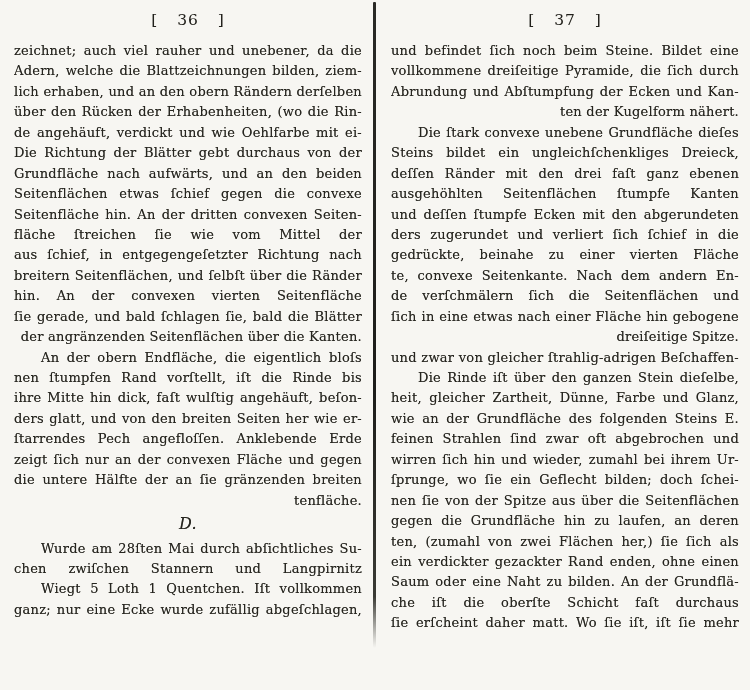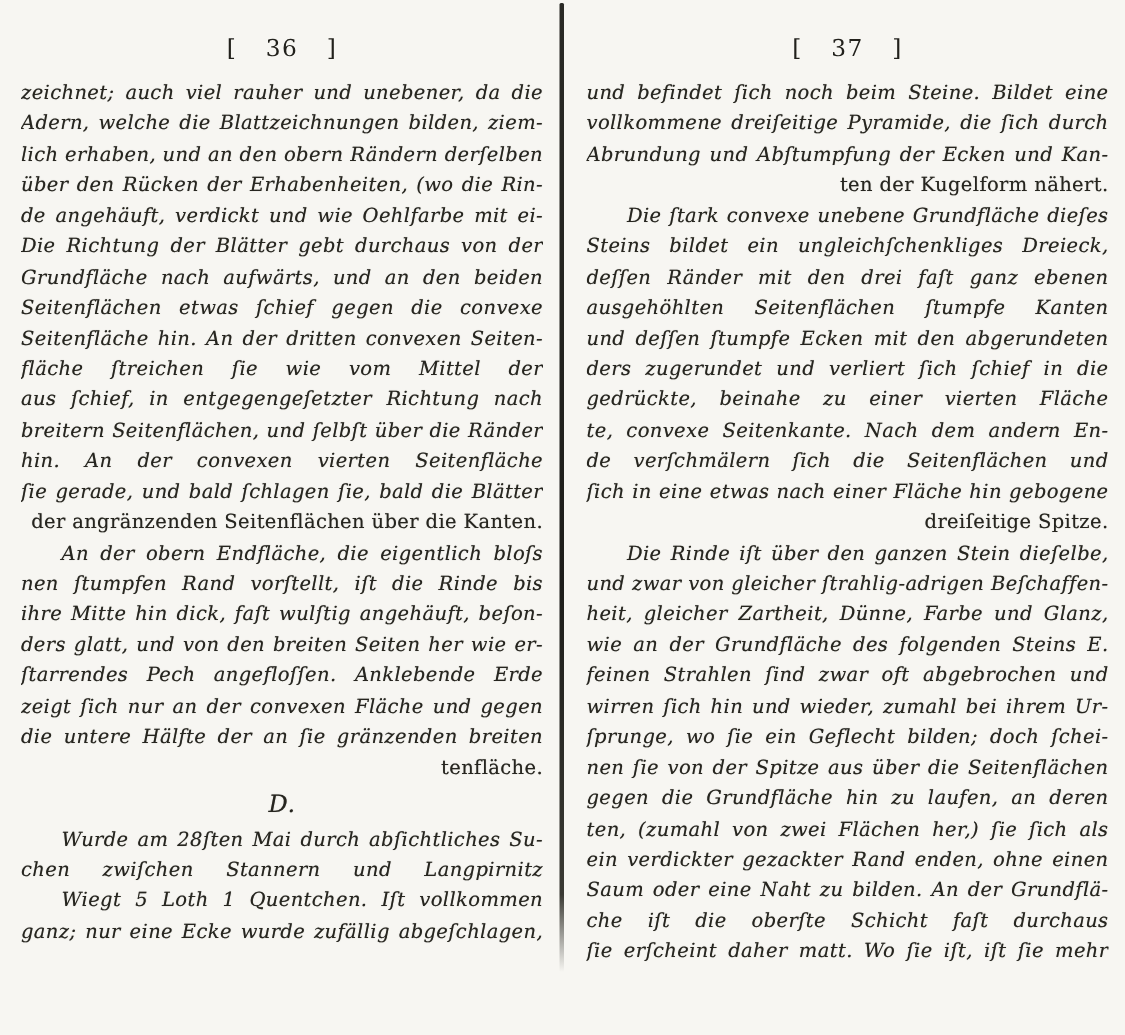--- a/index.html
+++ b/index.html
@@ -15,21 +15,21 @@
     overflow: hidden;
     position: relative;
   }
   .book {
     position: absolute;
     top: 0; left: 0;
     width: 750px; height: 690px;
   }
   .page {
     position: absolute;
-    top: 20px;
+    top: 8px;
   }
   .page-left  { left: 14px;  width: 348px; }
   .page-right { left: 391px; width: 348px; }
   .column-rule {
     position: absolute;
     left: 373px;
     top: 2px;
     width: 3px;
     height: 646px;
     background: linear-gradient(#2a2a26 0%, #1d1d1a 60%, #3a3a34 92%, rgba(58,58,52,0) 100%);
@@ -52,21 +52,20 @@
   .line {
     height: 20.45px;
     line-height: 20.45px;
     overflow: hidden;
     white-space: normal;
     text-shadow: 0 0 0.5px rgba(38,37,31,0.55);
     text-align: right;
   }
   .line.j {
     text-align: justify;
-    font-style: italic;
   }
   .line.j::after {
     content: "";
     display: inline-block;
     width: 100%;
     height: 0;
   }
   .line.indent {
     text-indent: 27px;
   }
@@ -132,22 +131,22 @@
         <div class="line j">Steins bildet ein ungleichſchenkliges Dreieck,</div>
         <div class="line j">deſſen Ränder mit den drei faſt ganz ebenen etwas</div>
         <div class="line j">ausgehöhlten Seitenflächen ſtumpfe Kanten machen,</div>
         <div class="line j">und deſſen ſtumpfe Ecken mit den abgerundeten</div>
         <div class="line j">ders zugerundet und verliert ſich ſchief in die breit</div>
         <div class="line j">gedrückte, beinahe zu einer vierten Fläche geſtalte-</div>
         <div class="line j">te, convexe Seitenkante.  Nach dem andern En-</div>
         <div class="line j">de verſchmälern ſich die Seitenflächen und endigen</div>
         <div class="line j">ſich in eine etwas nach einer Fläche hin gebogene</div>
         <div class="line">dreiſeitige Spitze.</div>
+        <div class="line j">und zwar von gleicher ſtrahlig-adrigen Beſchaffen-</div>
         <div class="line j indent">Die Rinde iſt über den ganzen Stein dieſelbe,</div>
-        <div class="line j">und zwar von gleicher ſtrahlig-adrigen Beſchaffen-</div>
         <div class="line j">heit, gleicher Zartheit, Dünne, Farbe und Glanz,</div>
         <div class="line j">wie an der Grundfläche des folgenden Steins E.  Die</div>
         <div class="line j">feinen Strahlen ſind zwar oft abgebrochen und ver-</div>
         <div class="line j">wirren ſich hin und wieder, zumahl bei ihrem Ur-</div>
         <div class="line j">ſprunge, wo ſie ein Geflecht bilden; doch ſchei-</div>
         <div class="line j">nen ſie von der Spitze aus über die Seitenflächen</div>
         <div class="line j">gegen die Grundfläche hin zu laufen, an deren Kan-</div>
         <div class="line j">ten, (zumahl von zwei Flächen her,) ſie ſich als</div>
         <div class="line j">ein verdickter gezackter Rand enden, ohne einen</div>
         <div class="line j">Saum oder eine Naht zu bilden.  An der Grundflä-</div>

